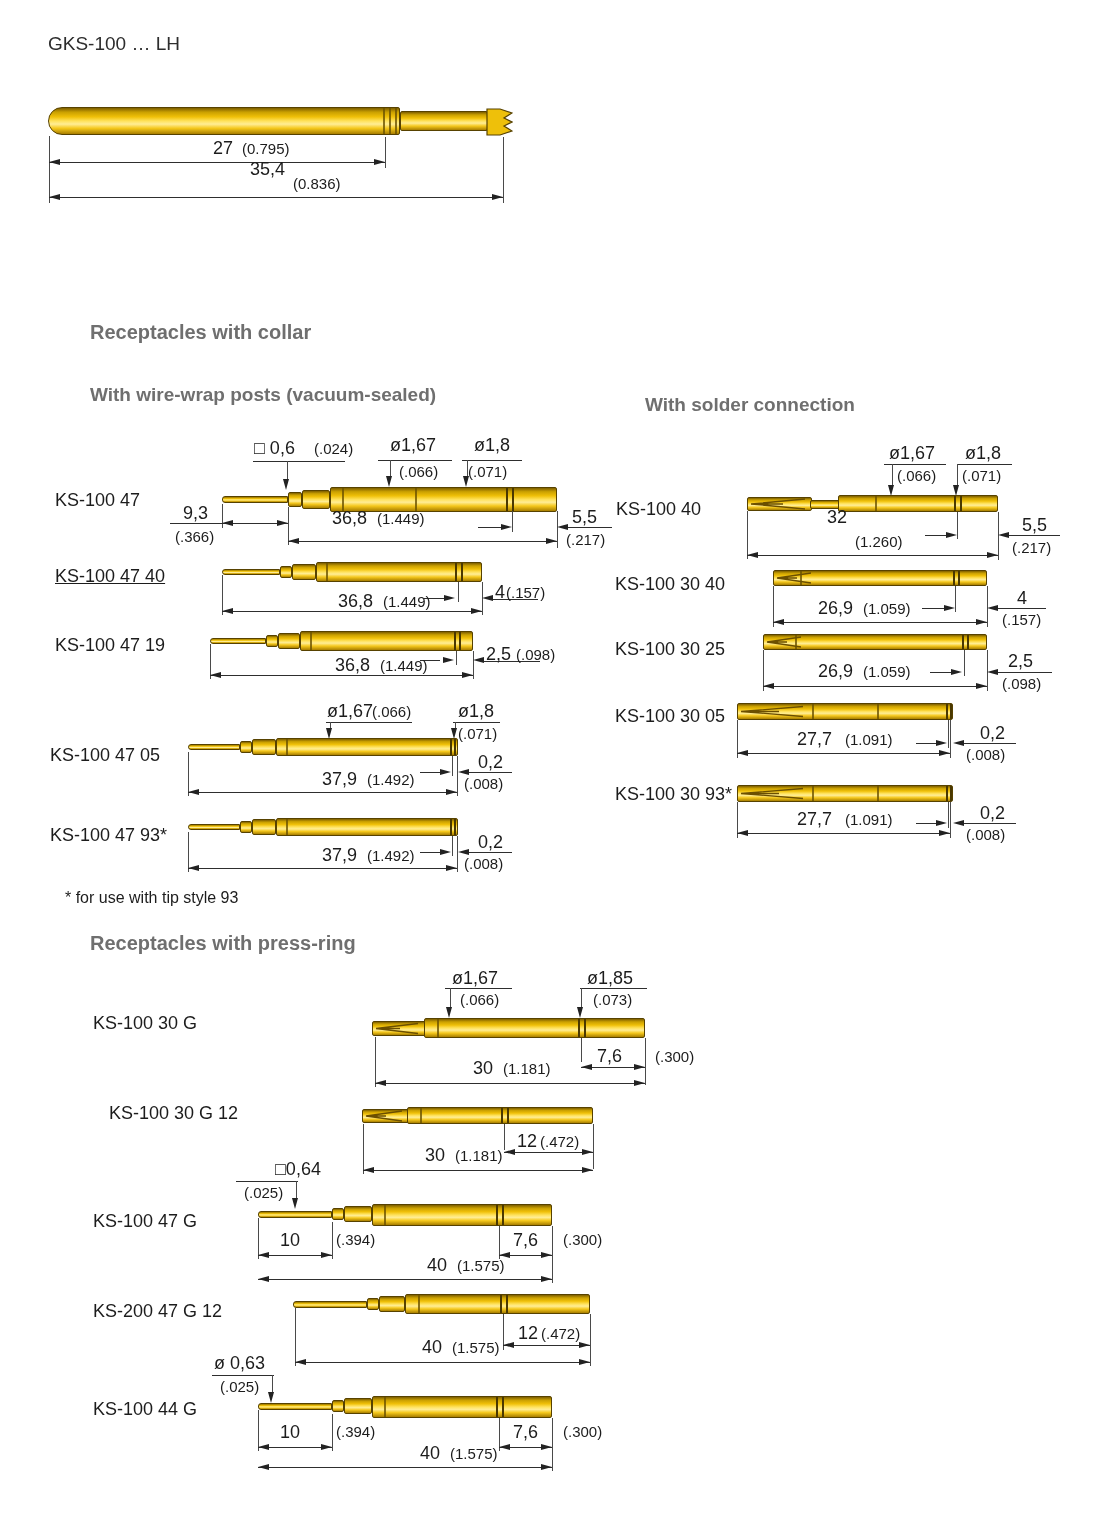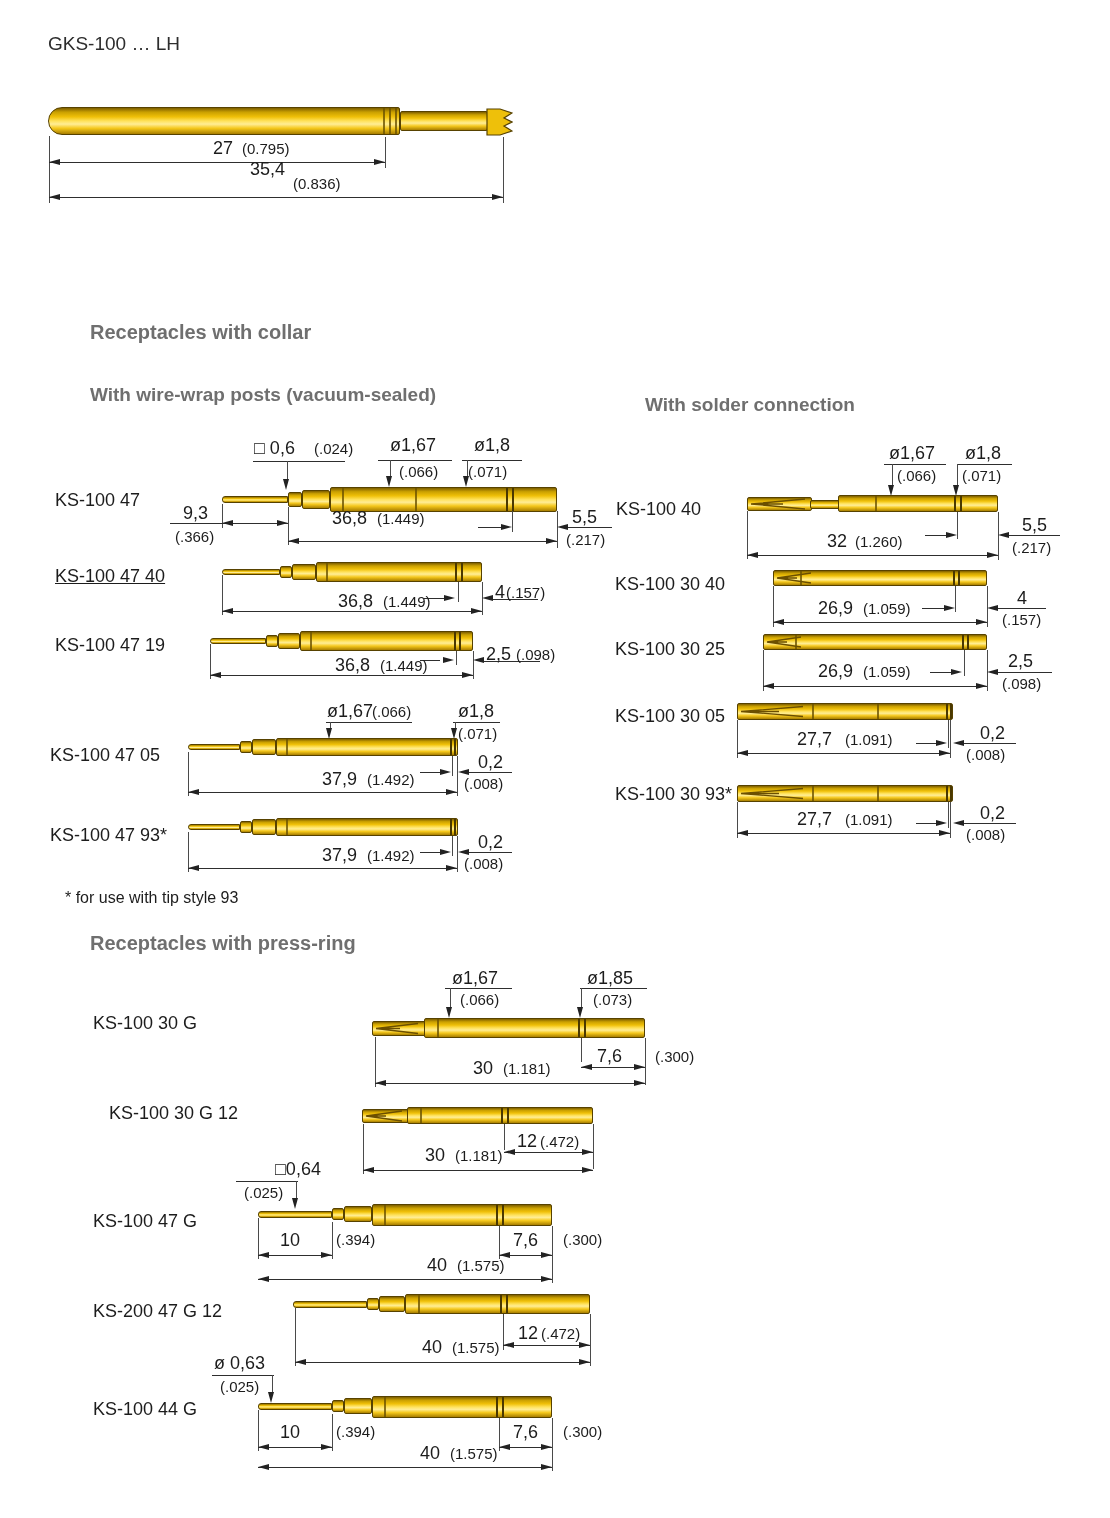--- a/index.html
+++ b/index.html
@@ -234,21 +234,21 @@
   <div class="hl" style="left:925px;top:535px;width:21px;"></div>
   <div class="arr" style="left:946px;top:532px;"></div>
   <div class="arl" style="left:998px;top:532px;"></div>
   <div class="hl" style="left:1009px;top:535px;width:51px;"></div>
   <div class="t mm" style="left:1022px;top:516px;">5,5</div>
   <div class="t in" style="left:1012px;top:540px;">(.217)</div>
   <div class="vl" style="left:747px;top:511px;height:48px;"></div>
   <div class="hl" style="left:747px;top:555px;width:251px;"></div>
   <div class="arl" style="left:747px;top:552px;"></div>
   <div class="arr" style="left:987px;top:552px;"></div>
-  <div class="t mm" style="left:827px;top:532px;">32</div>
+  <div class="t mm" style="left:827px;top:508px;">32</div>
   <div class="t in" style="left:855px;top:534px;">(1.260)</div>
 
   <div class="t lbl" style="left:615px;top:575px;">KS-100 30 40</div>
   <div class="bar" style="left:773px;top:570px;width:214px;height:16px;"></div>
   <svg class="slot" style="left:775px;top:572px;" width="40" height="12" viewBox="0 0 40 12" preserveAspectRatio="none">
     <path d="M2,6 L36,1 M2,6 L36,11 M2,6 L22,6" stroke="#6b4f00" stroke-width="1.3" fill="none"></path>
   </svg>
   <div class="seg" style="left:800px;top:571px;height:14px;"></div>
   <div class="ring" style="left:953px;top:571px;height:14px;"></div>
   <div class="ring" style="left:958px;top:571px;height:14px;"></div>

